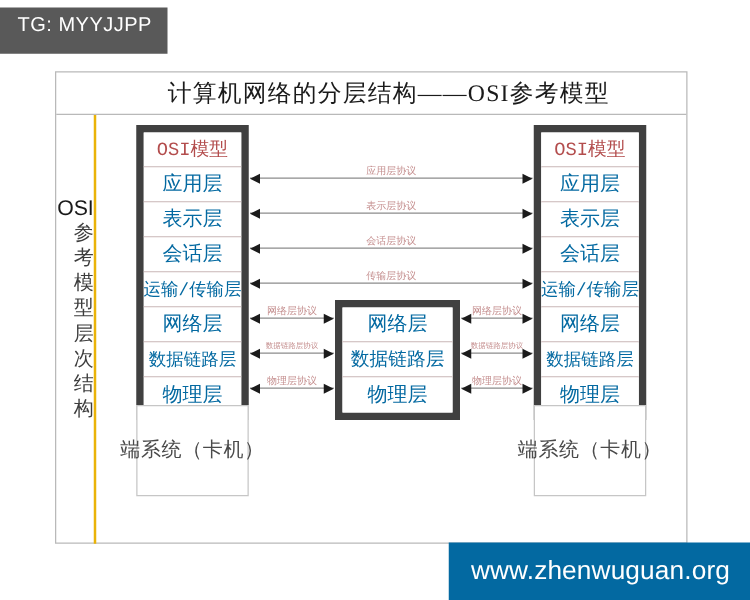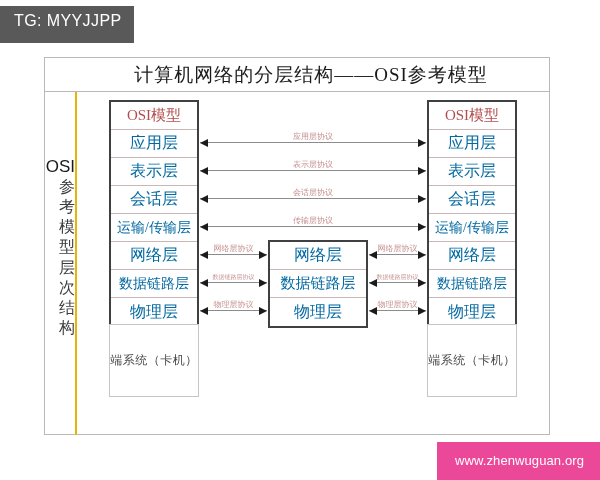--- a/index.html
+++ b/index.html
@@ -18,23 +18,23 @@
     font-family:"Liberation Sans","DejaVu Sans",sans-serif;
     font-size:16px;line-height:1;
     padding:7px 12px 14px 14px;
     letter-spacing:.4px;
     z-index:40;
   }
 
   
   #watermark{
     position:absolute;right:0;bottom:0;
-    background:#ec4899;color:#ffffff;
+    background:#0369a1;color:#ffffff;
     font-family:"Liberation Sans","DejaVu Sans",sans-serif;
-    font-size:13px;line-height:1;
+    font-size:21px;line-height:1;
     padding:12px 16px 13px 18px;
     letter-spacing:.1px;
     z-index:40;
   }
 
   
   #slide{
     position:absolute;left:44px;top:38px;
     width:506px;height:378px;
     border:1px solid #b9b9b9;
@@ -78,23 +78,24 @@
 
   
   #canvas{
     position:absolute;left:33px;top:34px;
     width:472px;height:343px;
   }
 
   
   .stack{
     position:absolute;
-    border:2px solid #404040;
-    box-sizing:border-box;
-    background:#ffffff;
+    border:6px solid #404040;
+    box-sizing:border-box;
+    background:#ffffff;
+    font-family:Liberation Mono, monospace;
   }
   .cell{
     box-sizing:border-box;
     border-bottom:1px solid #c9b6b6;
     display:flex;align-items:center;justify-content:center;
     color:#0369a1;
     white-space:nowrap;
     background:#ffffff;
   }
   .cell:last-child{border-bottom:none;}
@@ -115,21 +116,21 @@
 
   
   .sysbox{
     position:absolute;top:232px;height:73px;
     border:1px solid #c6c6c6;
     box-sizing:border-box;
     background:#ffffff;
     display:flex;align-items:center;justify-content:center;
   }
   .sysbox span{
-    font-size:12px;color:#4a4a4a;letter-spacing:.5px;white-space:nowrap;
+    font-size:16px;color:#4a4a4a;letter-spacing:.5px;white-space:nowrap;
   }
   #sys-left{left:31px;width:90px;}
   #sys-mid{left:190px;width:100px;}
   #sys-right{left:349px;width:90px;}
 
   
   .arrow{
     position:absolute;height:1px;background:#8c8c8c;
   }
   .arrow::before,.arrow::after{

